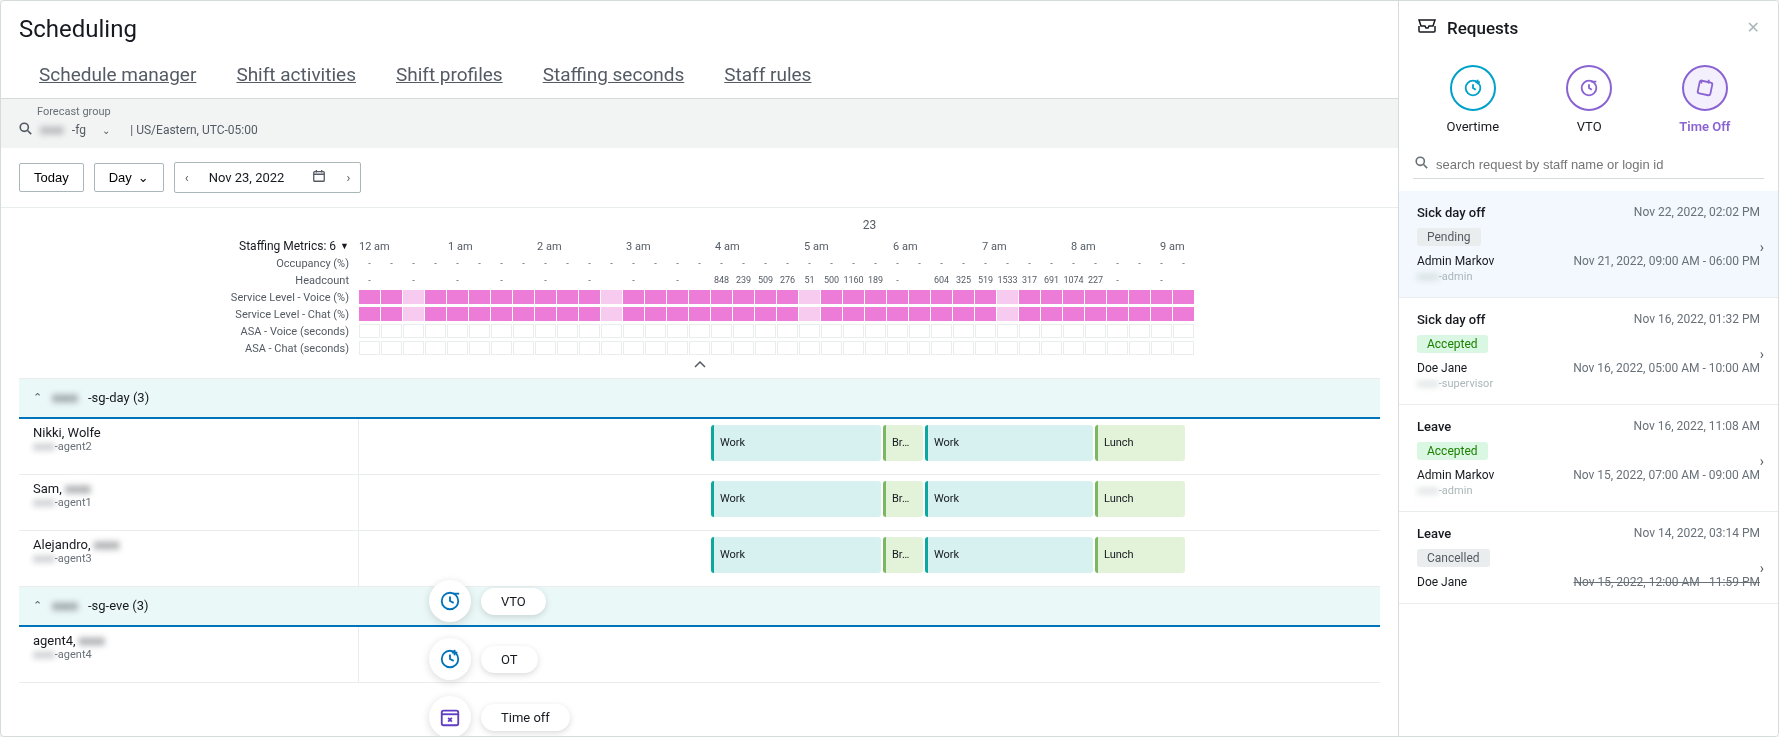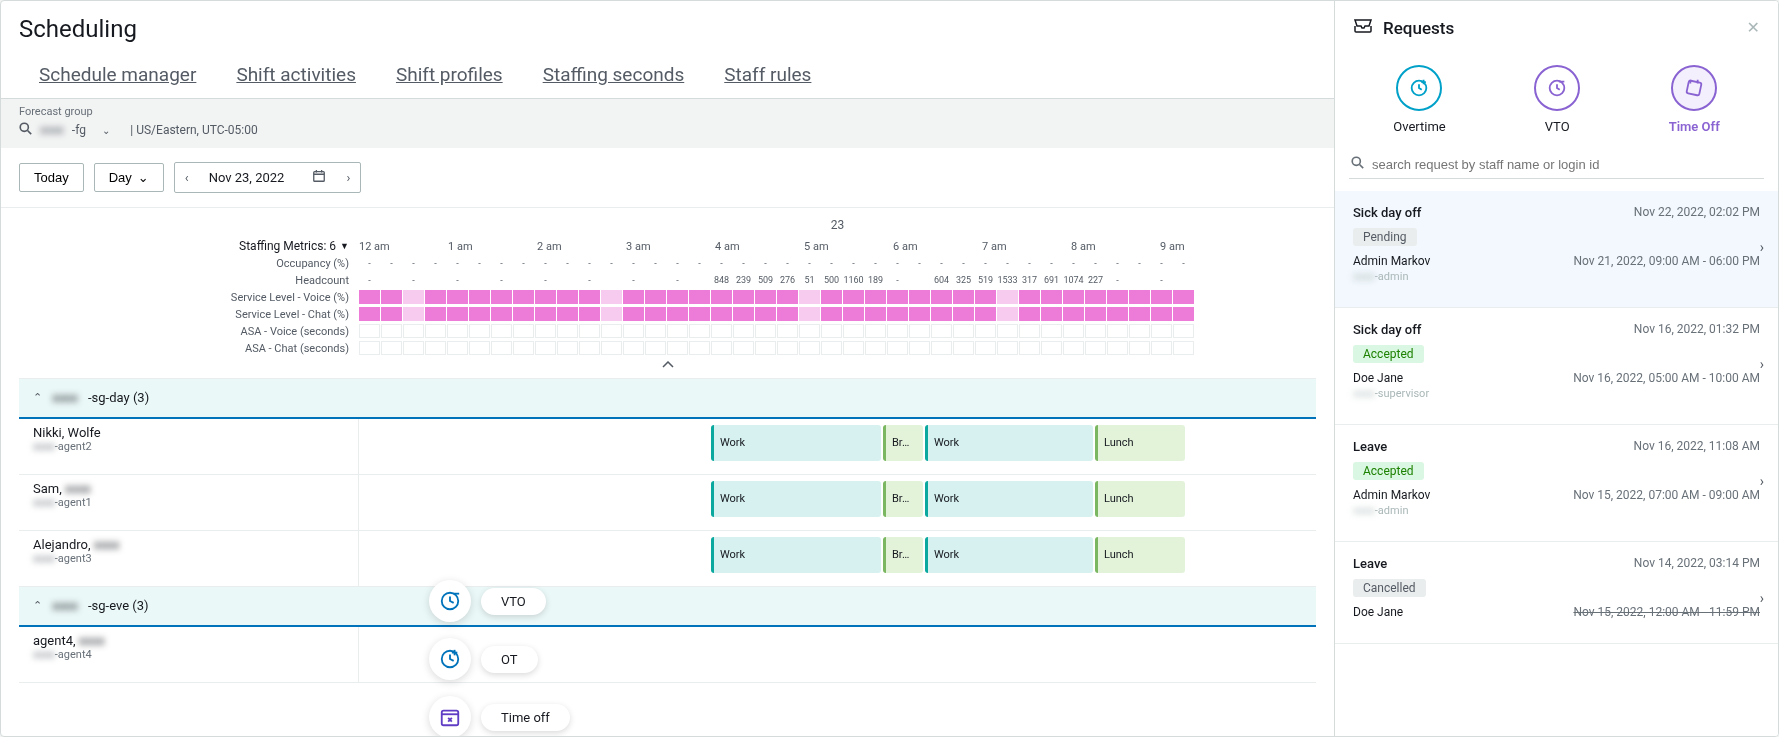--- a/index.html
+++ b/index.html
@@ -7,21 +7,21 @@
   .app { display: flex; width: 1779px; height: 737px; border:1px solid #d5dbdb; border-radius:4px; overflow:hidden; background:#fff;}
   .main { flex:1; display:flex; flex-direction:column; min-width:0; }
   
   
   .page-title { font-size: 24px; font-weight:400; padding: 14px 18px 10px; color:#16191f; }
   .tabs { display:flex; gap:0; border-bottom:1px solid #d5dbdb; padding:0 18px; }
   .tab { padding: 10px 20px; font-size:19px; color:#545b64; cursor:pointer; border-bottom:2px solid transparent;text-decoration:underline; }
   .tab.active { color:#0073bb; border-bottom-color:#0073bb; font-weight:600; }
   
   .subheader { background:#f2f3f3; padding: 6px 18px 10px; font-size:12px; color:#545b64; }
-  .sub-label { font-size:11px; color:#687078; }
+  .sub-label { font-size:11px; color:#687078;margin-left:18px; }
   .sub-row { display:flex; align-items:center; gap:8px; margin-top:4px;}
   .search-icon { font-size:13px; color:#545b64; }
   .caret { font-size:10px; color:#545b64; padding:0 8px; }
   .tz { font-size:12px; color:#545b64; margin-left:4px;}
   
   .toolbar { display:flex; gap:10px; padding:14px 18px; align-items:center; }
   .btn { border:1px solid #aab7b8; border-radius:2px; background:#fff; padding:6px 14px; font-size:13px; display:flex; align-items:center; gap:6px; cursor:pointer;}
   .datebox { border:1px solid #aab7b8; border-radius:2px; background:#fff; display:flex; align-items:center; }
   .datebox .chev { padding:6px 10px; cursor:pointer; color:#545b64;}
   .datebox .date-val { padding:6px 10px; display:flex; align-items:center; gap:28px; }
@@ -71,38 +71,38 @@
   .block.lunch { background:#e3f3d9; border-left:3px solid #7bb661;}
   
   
   .fab-col { position:absolute; left:428px; top:372px; display:flex; flex-direction:column; gap:16px; z-index:50;}
   .fab-row { display:flex; align-items:center; gap:10px;}
   .fab-circle { width:42px; height:42px; border-radius:50%; background:#fff; box-shadow:0 2px 8px rgba(0,0,0,.15); display:flex; align-items:center; justify-content:center; cursor:pointer;}
   .fab-circle svg { width:22px; height:22px; }
   .fab-pill { background:#fff; border-radius:20px; padding:6px 20px; font-size:13px; box-shadow:0 2px 6px rgba(0,0,0,.15); cursor:pointer;}
   
   
-  .panel { width:444px; flex-shrink:0; border-left:1px solid #d5dbdb; background:#fff; display:flex; flex-direction:column;}
+  .panel { width:380px; flex-shrink:0; border-left:1px solid #d5dbdb; background:#fff; display:flex; flex-direction:column;}
   .panel-hdr { display:flex; align-items:center; padding:16px 18px; gap:10px; border-bottom:1px solid transparent;}
   .panel-hdr .icon { font-size:18px;}
   .panel-hdr .title { font-size:17px; font-weight:500;}
   .panel-close { margin-left:auto; color:#aab7b8; font-size:16px; cursor:pointer;}
   
   .req-types { display:flex; justify-content:space-around; padding:10px 14px 16px;}
   .req-type { display:flex; flex-direction:column; align-items:center; gap:8px; cursor:pointer; font-size:13px;}
   .type-circle { width:46px; height:46px; border-radius:50%; border:2px solid; display:flex; align-items:center; justify-content:center;}
   .type-circle.ot { border-color:#00a1c9;}
   .type-circle.vto { border-color:#8a63d2;}
   .type-circle.to { border-color:#8a63d2; background:#f4effc;}
   .req-type.active { color:#8a63d2; font-weight:600;}
   
   .panel-search { margin:0 14px 12px; display:flex; align-items:center; gap:8px; border-bottom:1px solid #d5dbdb; padding:6px 2px; font-size:13px; color:#687078;}
   
   .req-list { flex:1; overflow-y:auto;}
-  .req-card { padding:14px 18px 24px; border-bottom:1px solid #eaeded; position:relative;}
+  .req-card { padding:14px 18px 14px; border-bottom:1px solid #eaeded; position:relative;}
   .req-card.highlight { background:#f2f8fd;}
   .req-title-row { display:flex; justify-content:space-between; font-size:13px; margin-bottom:8px;}
   .req-title { font-weight:500; color:#16191f;}
   .req-ts { color:#687078; font-size:12px;}
   .badge { display:inline-block; padding:2px 10px; border-radius:3px; font-size:12px; margin-bottom:8px;}
   .badge.pending { background:#eaeded; color:#545b64;}
   .badge.accepted { background:#d9f7e2; color:#1d8102;}
   .badge.cancelled { background:#eaeded; color:#545b64;}
   .req-person-row { display:flex; justify-content:space-between; font-size:12px;}
   .req-person { color:#16191f;}

